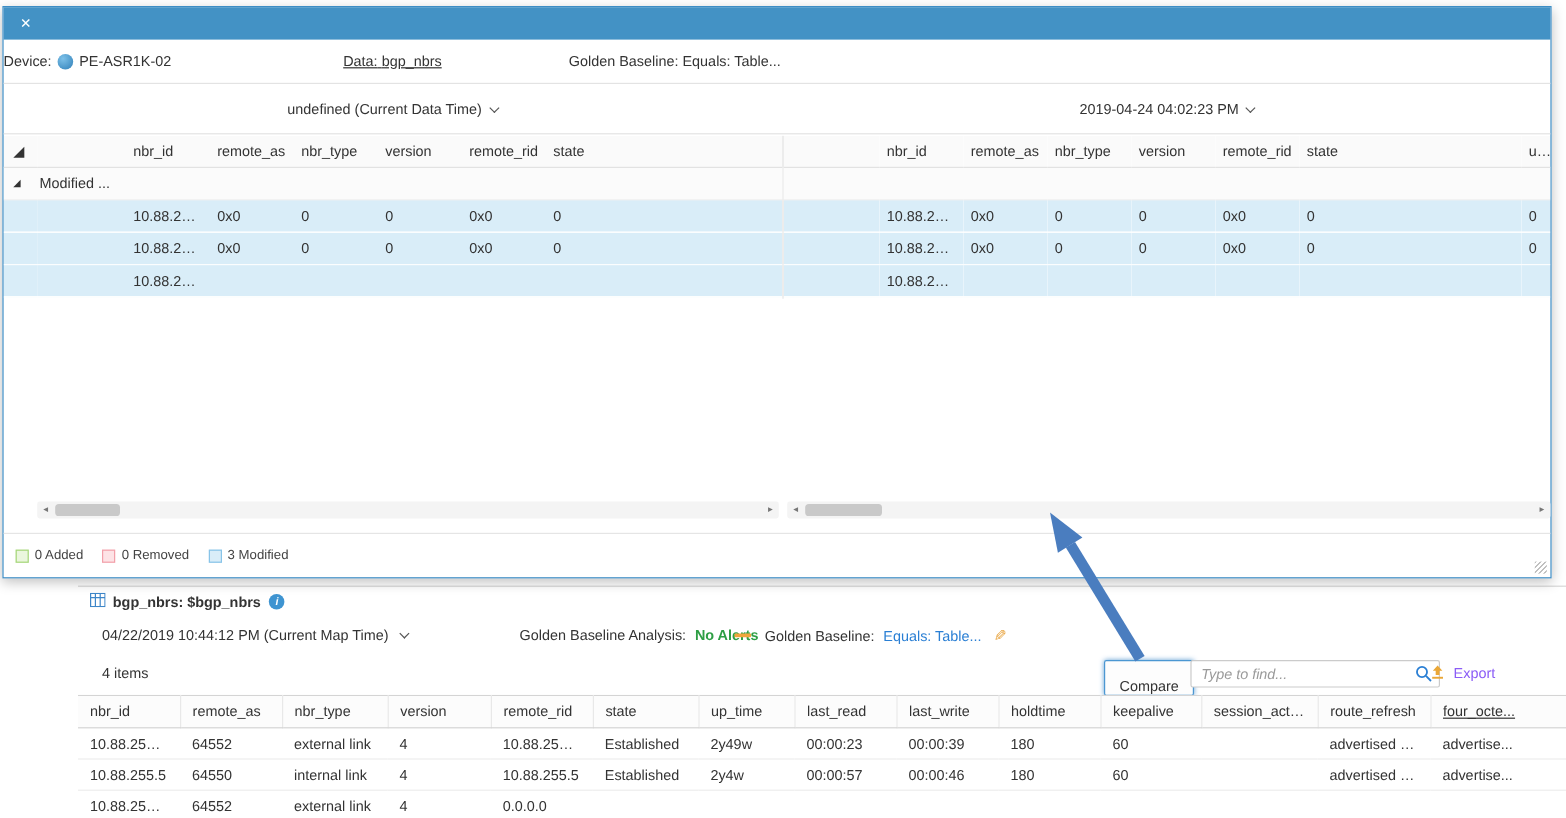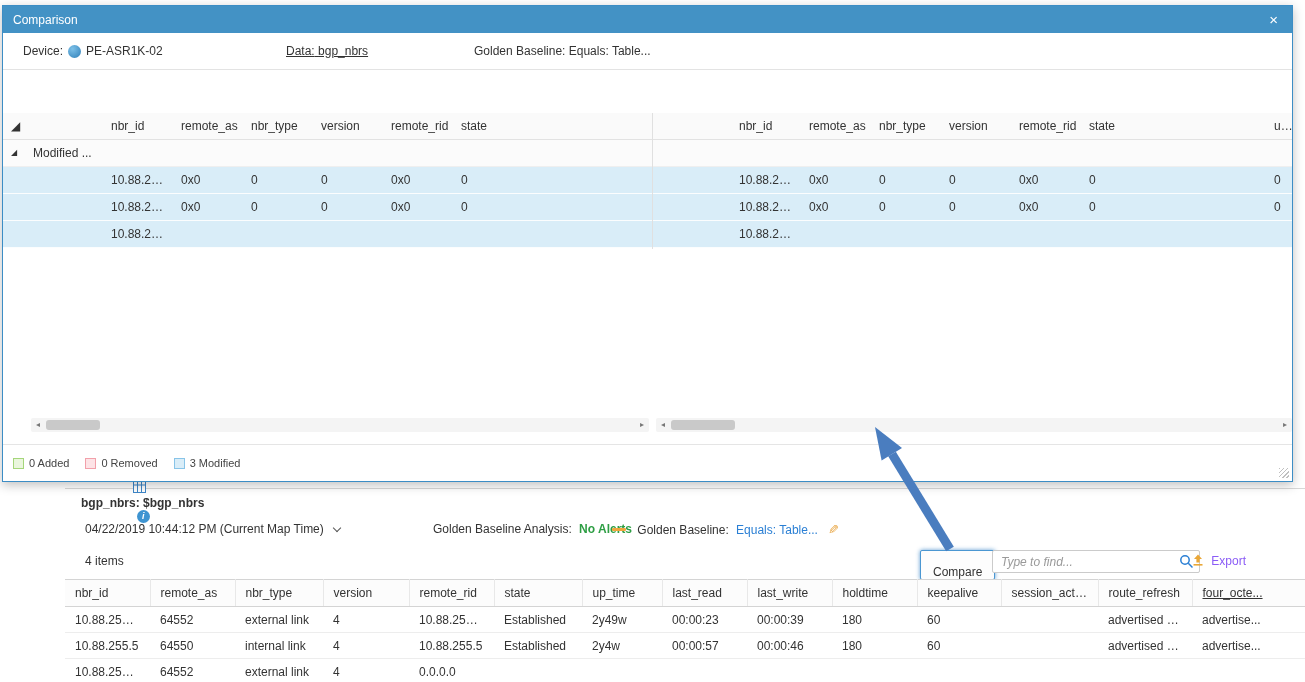--- a/index.html
+++ b/index.html
@@ -3,21 +3,21 @@
 <meta charset="utf-8">
 <style>
   * { margin:0; padding:0; box-sizing:border-box; }
   html,body { width:1305px; height:682px; }
   body { font-family:"Liberation Sans","DejaVu Sans",sans-serif; font-size:12px; color:#333; background:#fff; overflow:hidden; }
   .page { position:relative; width:1305px; height:682px; background:#fff; overflow:hidden; }
 
   
   .panel { position:absolute; left:65px; right:0; top:488px; bottom:0; border-top:1px solid #d8d8d8; background:#fff; }
   .p-row1 { position:relative; height:25px; display:flex; align-items:center; }
-  .p-name { display:flex; align-items:center; padding-left:10px;flex-direction:column; }
+  .p-name { display:flex; align-items:center; padding-left:10px; }
   .p-name-text { font-weight:bold; color:#333; margin-left:6px; }
   .info-icon { display:inline-block; width:13px; height:13px; border-radius:50%; background:#3e94d1; color:#fff; font-size:9px; line-height:13px; text-align:center; font-weight:bold; font-style:italic; margin-left:7px; cursor:pointer; }
   .p-tabs { position:absolute; left:298px; top:0; display:flex; gap:26px; }
   .p-tab { font-size:12px; color:#333; height:25px; line-height:23px; cursor:pointer; }
   .p-tab.active { color:#2a7fd4; border-bottom:2px solid #2a7fd4; }
 
   .p-row2 { position:relative; height:31px; }
   .p-time { position:absolute; left:20px; top:0; line-height:31px; cursor:pointer; }
   .p-analysis { position:absolute; left:368px; top:0; line-height:31px; }
   .green { color:#2e9e44; font-weight:bold; margin-left:4px; }
@@ -42,21 +42,21 @@
   .b-hrow th:last-child { border-right:none;text-decoration:underline; }
   .b-drow td { height:26px; border-bottom:1px solid #ededed; padding:0 10px; font-size:12px; color:#333; overflow:hidden; text-overflow:ellipsis; white-space:nowrap; background:#fff; }
 
   
   .modal { position:absolute; left:2px; top:5px; width:1291px; height:477px; background:#fff; border:1px solid #3c8dc5; box-shadow:0 3px 10px rgba(0,0,0,.25); z-index:5; }
   .m-header { height:27px; background:#4392c5; color:#fff; display:flex; align-items:center; padding:0 10px; }
   .m-title { flex:1; font-size:12px; }
   .m-close { font-size:15px; line-height:15px; cursor:pointer; padding:0 4px; }
 
   .m-info { position:relative; height:37px; border-bottom:1px solid #e3e3e3; display:flex; align-items:center; }
-  .m-info-device { margin-left:20px; display:flex; align-items:center; }
+  .m-info-device { margin-left:0; display:flex; align-items:center; }
   .dev-icon { display:inline-block; width:13px; height:13px; border-radius:50%; background:radial-gradient(circle at 35% 30%, #7cc0e8, #2f7fb8); margin:0 5px; }
   .m-info-data { position:absolute; left:283px;text-decoration:underline; }
   .m-info-baseline { position:absolute; left:471px; }
 
   .m-times { position:relative; height:42px; border-bottom:1px solid #e3e3e3; }
   .m-time-left { position:absolute; left:0; width:648px; text-align:center; line-height:42px; cursor:pointer; }
   .m-time-right { position:absolute; left:650px; right:0; text-align:center; line-height:42px; cursor:pointer; }
   .chev { display:inline-block; width:6px; height:6px; border-right:1.4px solid #555; border-bottom:1.4px solid #555; transform:rotate(45deg); margin-left:7px; vertical-align:2px; }
 
   .m-grid { position:absolute; top:107px; left:0; right:0; height:136px; display:flex; overflow:hidden; }
@@ -227,40 +227,47 @@
               <td></td>
               <td></td>
             </tr>
           </tbody>
         </table>
     </div>
   </div>
 
   <div class="modal">
     <div class="m-header">
-      <span class="m-title">Comparison</span>
       <span class="m-close">×</span>
     </div>
 
     <div class="m-info">
       <span class="m-info-device">
         <span>Device:</span>
         <span class="dev-icon"></span>
         <span>PE-ASR1K-02</span>
       </span>
       <span class="m-info-data">
         <span>Data:</span>
         <span>bgp_nbrs</span>
       </span>
       <span class="m-info-baseline">
         <span>Golden Baseline:</span>
         <span>Equals: Table...</span>
       </span>
     </div>
 
+    <div class="m-times">
+      <div class="m-time-left">
+        <span>undefined (Current Data Time)</span><span class="chev"></span>
+      </div>
+      <div class="m-time-right">
+        <span>2019-04-24 04:02:23 PM</span><span class="chev"></span>
+      </div>
+    </div>
 
     <div class="m-grid">
       <div class="m-panel-left">
         <table id="cmp-left">
             <colgroup>
               <col style="width: 28px;">
               <col style="width: 74px;">
               <col style="width: 70px;">
               <col style="width: 70px;">
               <col style="width: 70px;">

